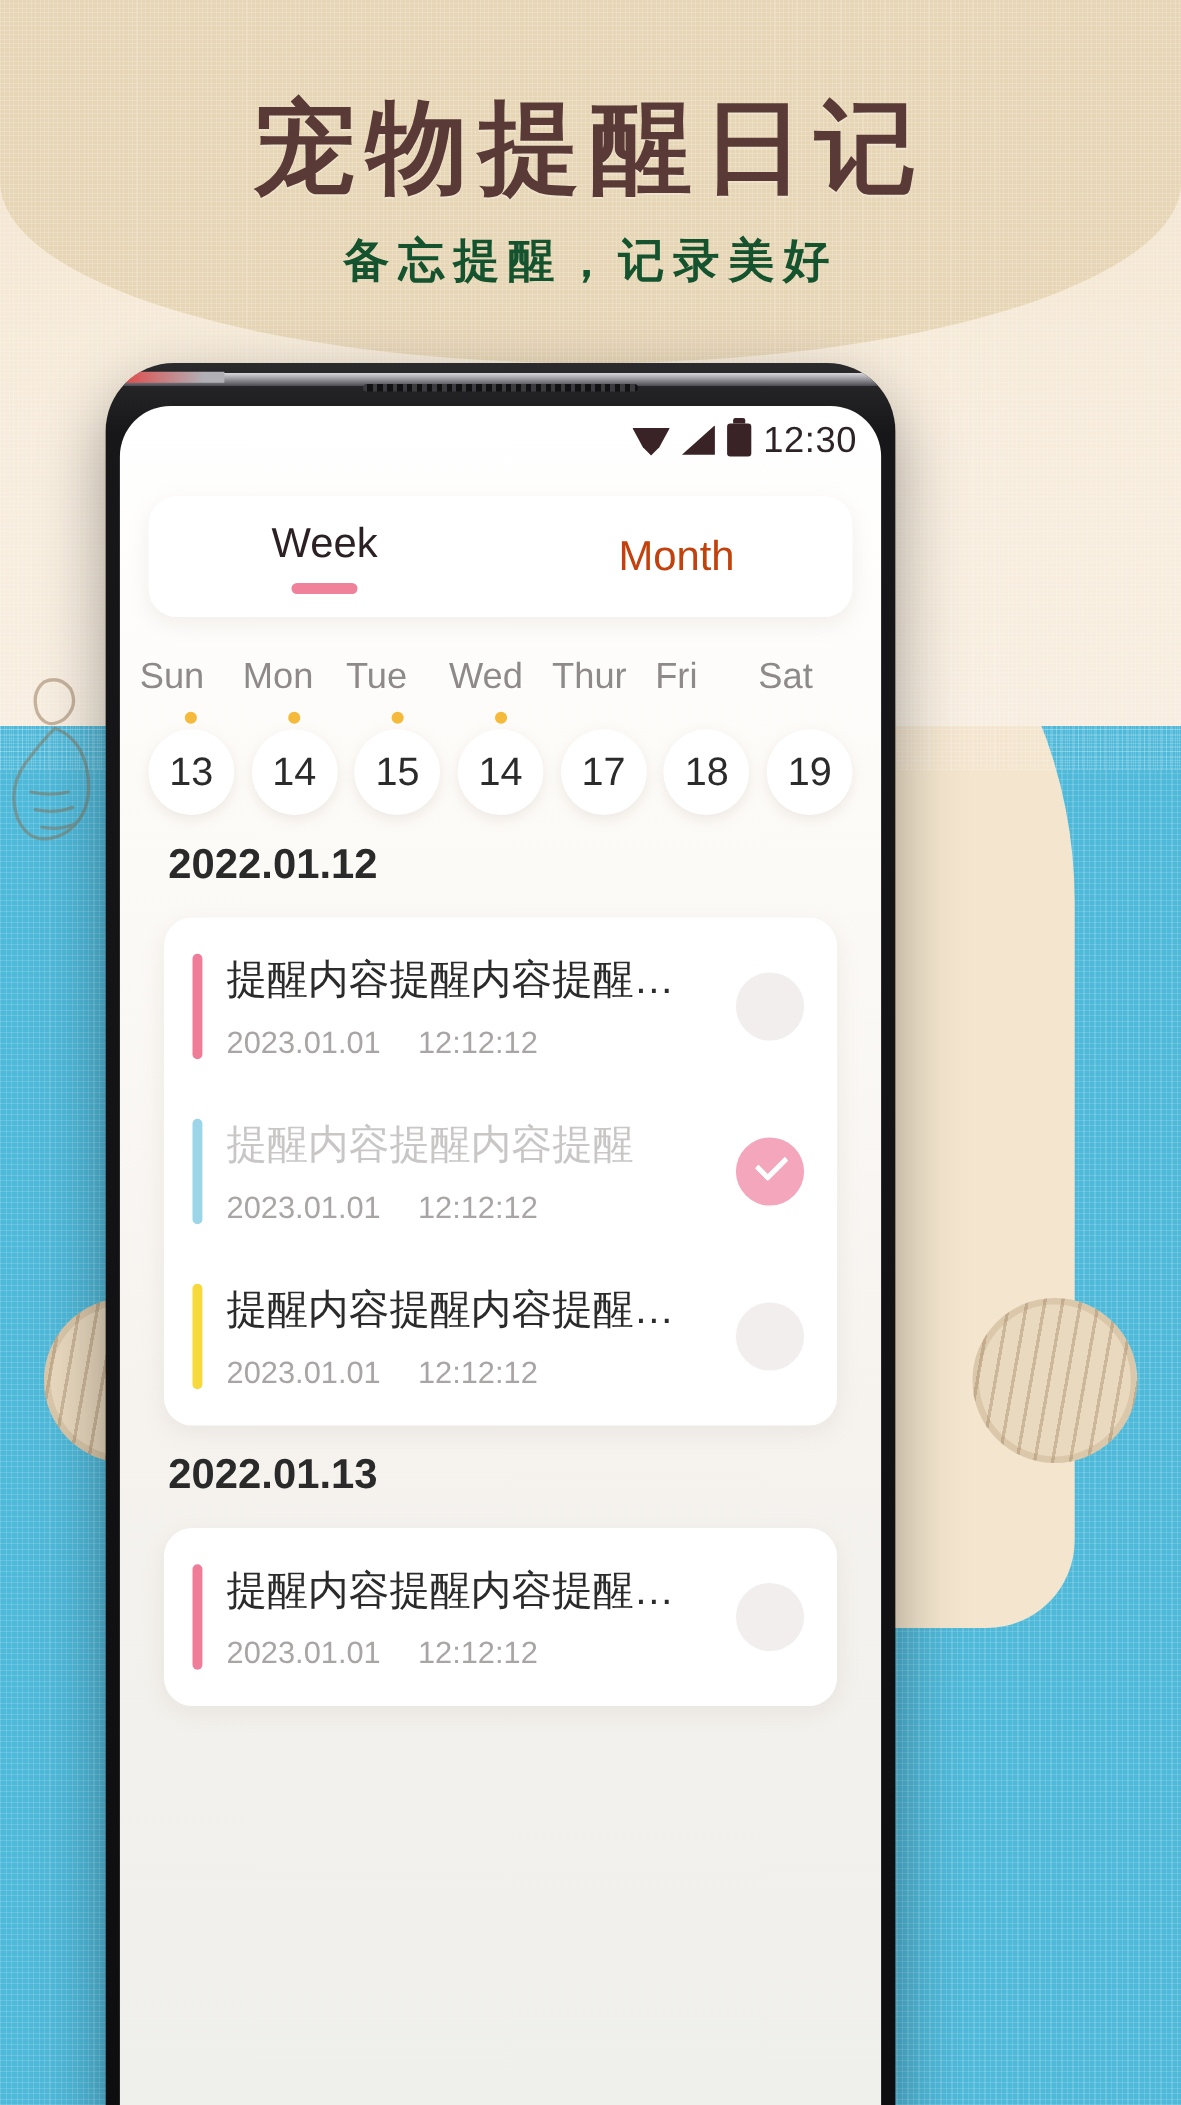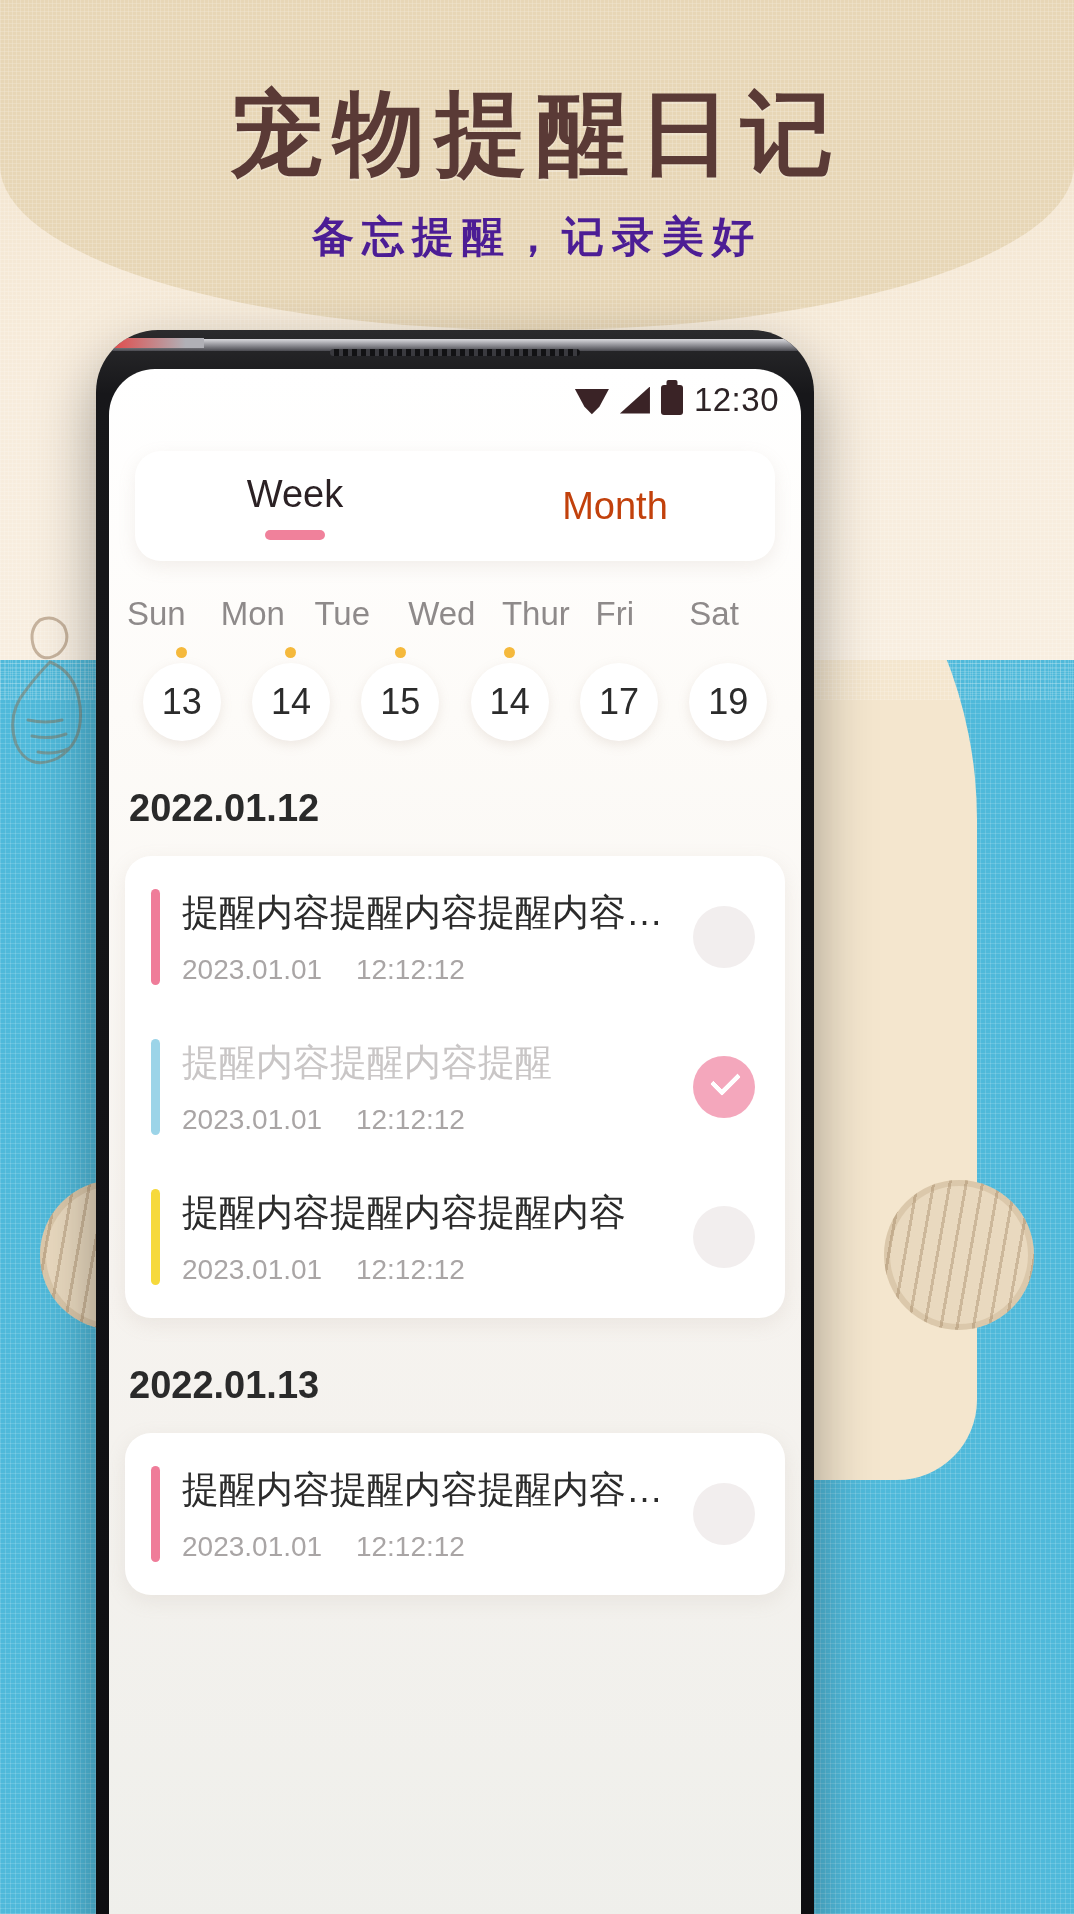--- a/index.html
+++ b/index.html
@@ -75,21 +75,21 @@
   .title-wrap { position:absolute; left:0; top:86px; width:1074px; text-align:center; z-index:6; }
   .app-title {
     font-family:"DejaVu Sans", sans-serif;
     font-size:92px; font-weight:bold; color:#5A3A36;
     letter-spacing:10px; line-height:1.05;
     text-shadow:0 2px 0 rgba(255,255,255,.25);
   }
   .app-subtitle {
     margin-top:26px;
     font-family:"DejaVu Sans", sans-serif;
-    font-size:42px; font-weight:bold; color:#4c1d95;
+    font-size:42px; font-weight:bold; color:#14532d;
     letter-spacing:8px;
   }
 
   
   #phone {
     position:absolute; left:96px; top:330px;
     width:718px; height:1600px; z-index:10;
   }
   .phone-shell {
     position:absolute; inset:0;
@@ -187,21 +187,21 @@
   }
   .dot.hidden { visibility:hidden; }
   .date-circle {
     width:78px; height:78px; border-radius:50%;
     background:#FFFFFF; box-shadow:0 4px 12px rgba(170,150,135,.18);
     display:flex; align-items:center; justify-content:center;
     font-size:36px; color:#2b2b2b; cursor:pointer;
   }
 
   
-  .section { margin-top:46px; padding:0 16px; }
+  .section { margin-top:24px; padding:0 40px; }
   .section-date { font-size:38px; color:#2a2a2a; font-weight:bold; margin-left:4px; }
   .card {
     margin-top:26px; background:#FFFFFF; border-radius:26px;
     box-shadow:0 6px 20px rgba(170,150,135,.14);
     padding:6px 0;
   }
   .reminder {
     display:flex; align-items:center; padding:26px 30px 26px 26px; gap:22px;
   }
   .bar { width:9px; height:96px; border-radius:6px; flex:0 0 auto; }
@@ -313,20 +313,24 @@
           <span class="dot" style="background: rgb(245, 185, 60);"></span>
           <span class="date-circle">15</span>
         </div>
         <div class="date-cell">
           <span class="dot" style="background: rgb(245, 185, 60);"></span>
           <span class="date-circle">14</span>
         </div>
         <div class="date-cell">
           <span class="dot hidden" style="background: rgb(245, 185, 60);"></span>
           <span class="date-circle">17</span>
+        </div>
+        <div class="date-cell">
+          <span class="dot hidden" style="background: rgb(245, 185, 60);"></span>
+          <span class="date-circle">18</span>
         </div>
         <div class="date-cell">
           <span class="dot hidden" style="background: rgb(245, 185, 60);"></span>
           <span class="date-circle">19</span>
         </div>
       </div>
 
       <div class="section">
         <div class="section-date">2022.01.12</div>
         <div class="card">

